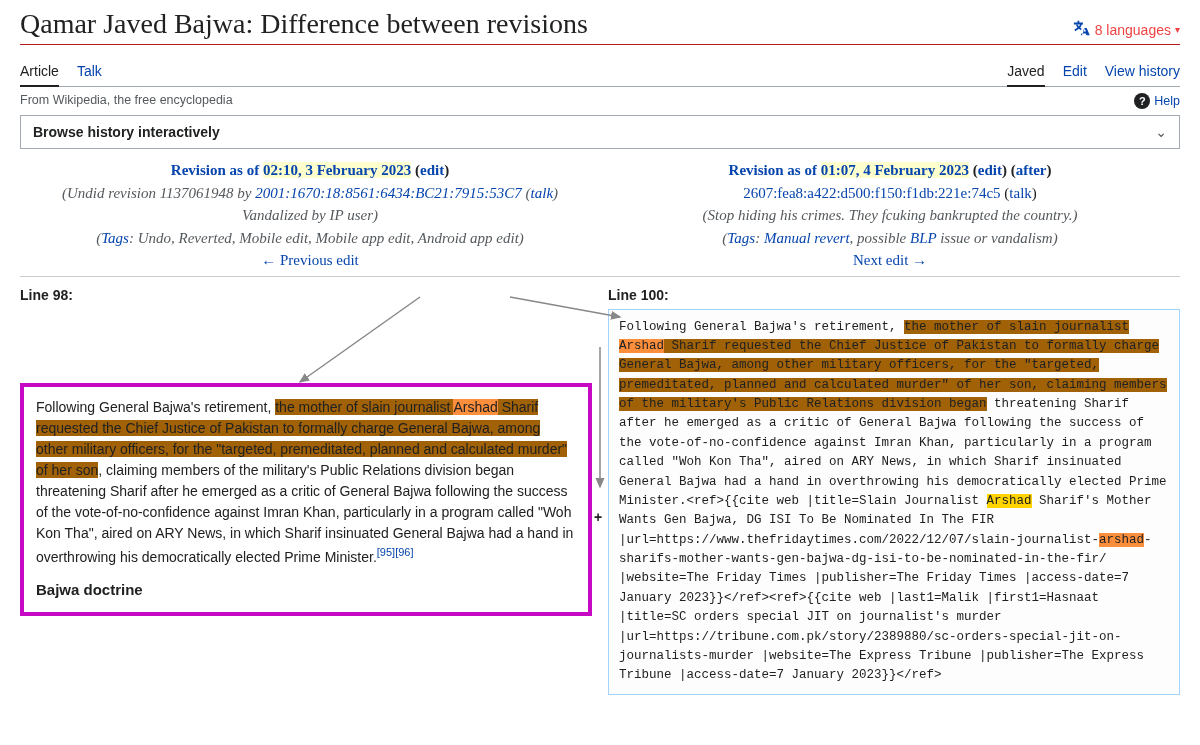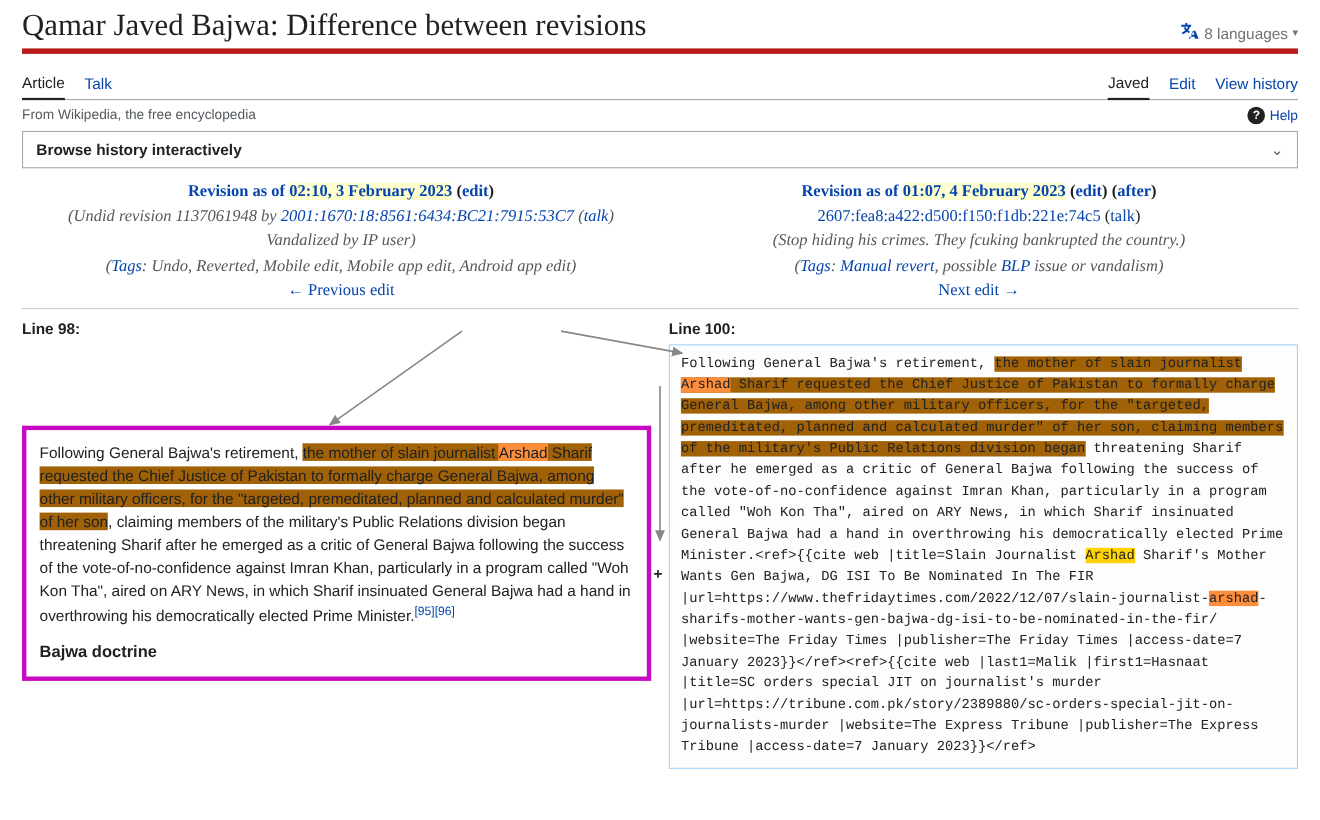--- a/index.html
+++ b/index.html
@@ -9,34 +9,34 @@
     margin: 0;
     padding: 8px 20px;
     background: #fff;
   }
   a { color: #0645ad; text-decoration: none; cursor: pointer; }
   h1 {
     font-family: 'Linux Libertine', 'Georgia', 'Times', serif;
     font-weight: normal;
     font-size: 28px;
     margin: 0 0 4px 0;
-    border-bottom: 5px solid #b91c1c;
+    border-bottom: 1px solid #b91c1c;
     padding-bottom: 4px;
     display: flex;
     justify-content: space-between;
     align-items: flex-end;
   }
-  .lang-link { font-size: 14px; font-family: sans-serif; color: #737373; display: flex; align-items: center; gap: 4px; }
+  .lang-link { font-size: 14px; font-family: sans-serif; color: #ef4444; display: flex; align-items: center; gap: 4px; }
   .tabs-row {
     display: flex;
     justify-content: space-between;
     border-bottom: 1px solid #a2a9b1;
     margin-top: 18px;
   }
-  .tabs { display: flex; gap: 18px; font-size: 14px; align-items: flex-end; }
+  .tabs { display: flex; gap: 18px; font-size: 14px; }
   .tab { padding-bottom: 6px; cursor: pointer; color: #0645ad; }
   .tab.active { color: #202122; border-bottom: 2px solid #202122; margin-bottom: -1px; font-weight: normal; }
   .subheader { display: flex; justify-content: space-between; margin-top: 6px; font-size: 12.5px; color: #54595d; }
   .help { display: flex; align-items: center; gap: 4px; }
   .help-icon {
     display: inline-flex; width: 16px; height: 16px; border-radius: 50%;
     background: #202122; color: #fff; align-items: center; justify-content: center;
     font-weight: bold; font-size: 11px;
   }
   .browse-box {

